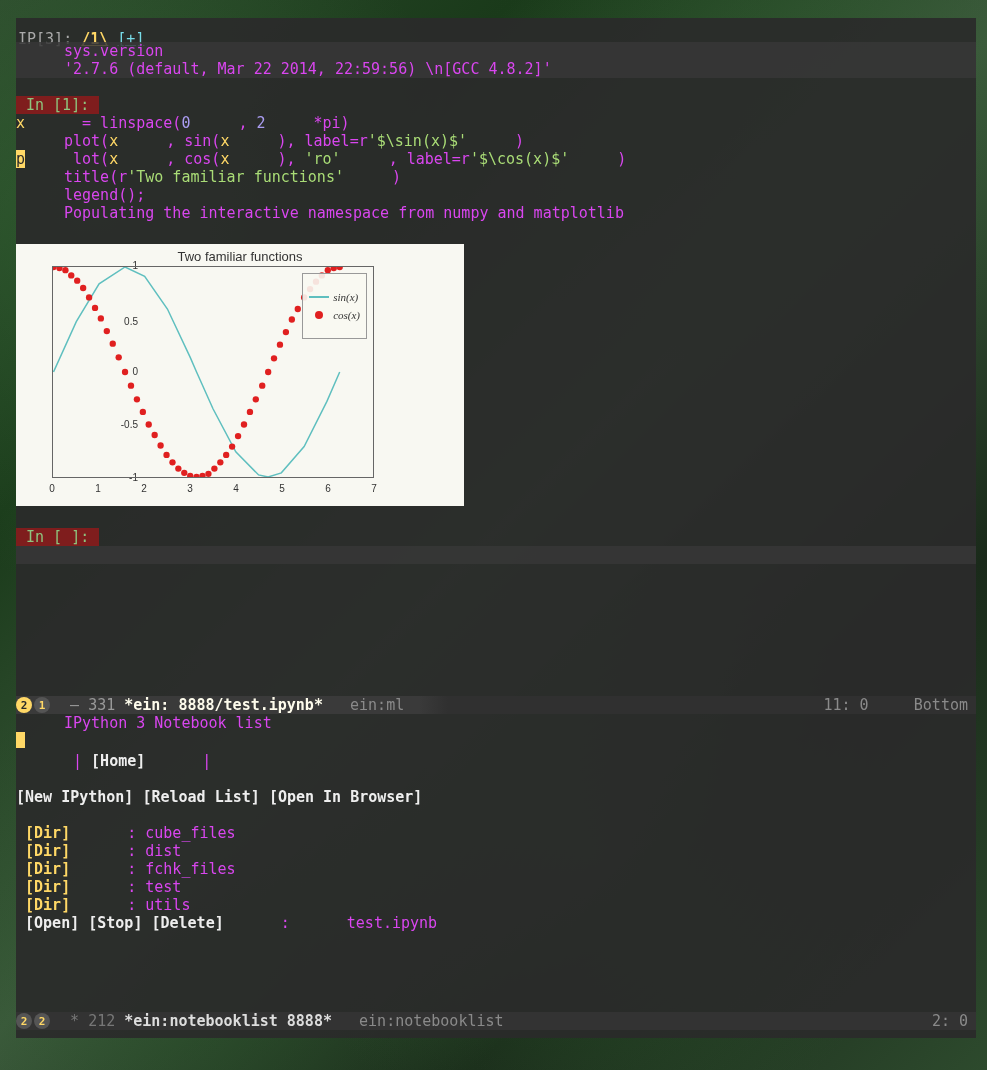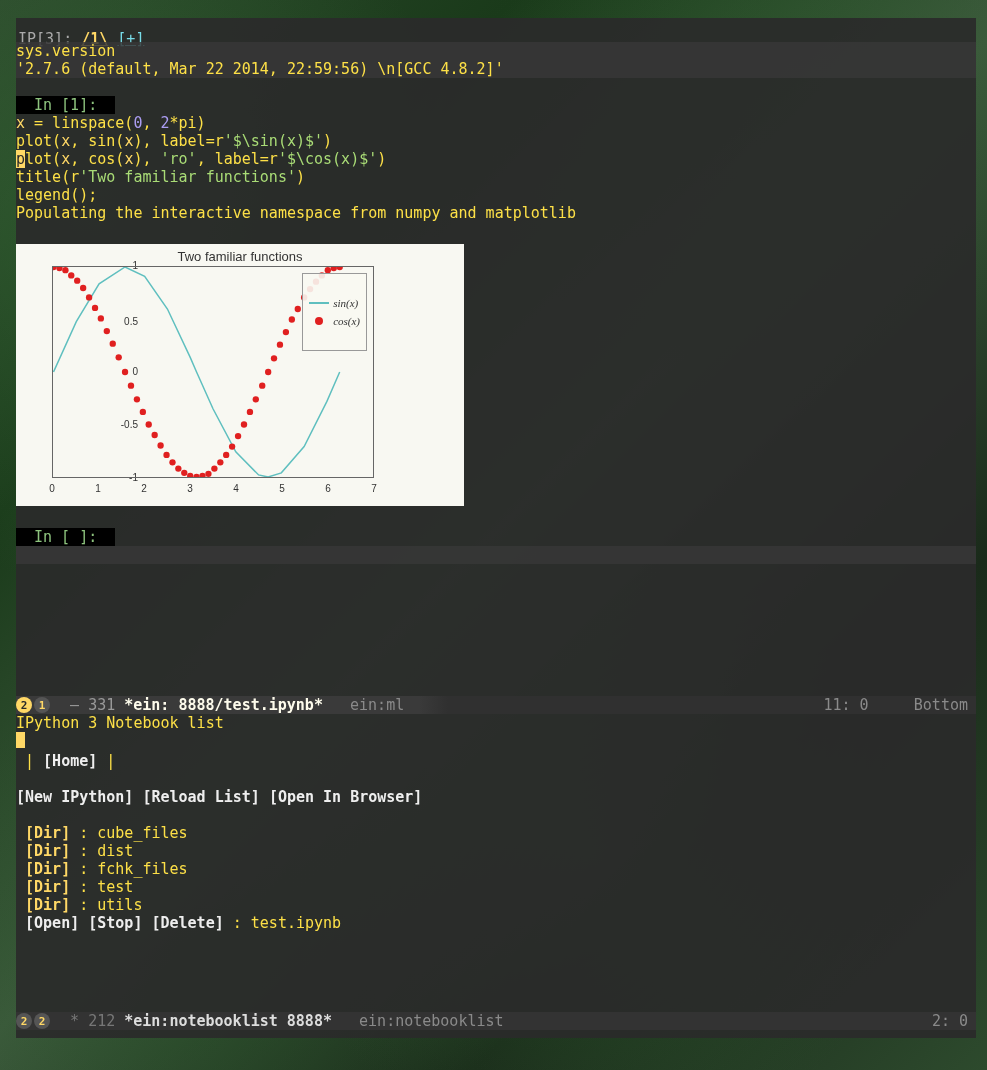--- a/index.html
+++ b/index.html
@@ -46,23 +46,23 @@
 .tab-active { color: #ffd866; text-decoration: underline; font-weight: bold;}
 .tab-new { color: #78dce8; text-decoration: underline; }
 .pane { color: #d0d0d0; line-height: 18px; }
 .top-pane { height: 654px; overflow: hidden; }
 .bottom-pane { height: 298px; overflow: hidden; }
 .cell-output-bg {
   background: rgba(55,55,55,0.85);
   display: inline-block;
   width: 100%;
 }
-.prompt-in { background: #000000; color: #8ec47e; padding: 0 18px;}
+.prompt-in { background: #7f1d1d; color: #8ec47e; padding: 0 10px;}
 .code-line { white-space: pre; }
-.c-default { color: #fde047; }
+.c-default { color: #d946ef; padding-left: 48px; }
 .c-var { color: #ffd866; }
 .c-num { color: #ab9df2; }
 .c-str { color: #a9dc76; }
 .cursor-block { background: #ffd866; color:#2a2a2a; }
 .chart-area {
   background: #f8f8f2;
   width: 448px;
   height: 262px;
   margin: 4px 0 4px 0;
   position: relative;
@@ -81,21 +81,21 @@
   width: 322px; height: 212px;
   border: 1px solid #666;
 }
 .ytick { position:absolute; font-size:10px; font-family:sans-serif; color:#333; right: 326px; transform: translateY(-50%); }
 .xtick { position:absolute; font-size:10px; font-family:sans-serif; color:#333; bottom: 8px; transform: translateX(-50%); }
 .legend-box {
   position: absolute;
   right: 6px; top: 6px;
   background: rgba(248,248,242,0.9);
   border: 1px solid #999;
-  padding: 20px 6px;
+  padding: 14px 6px;
   font-family: serif;
   font-size: 11px;
   color:#333;
 }
 .legend-row { display:flex; align-items:center; gap:4px; height:18px;}
 .legend-line { width:20px; height:2px; background:#5fbfbf; }
 .legend-dot { width:8px; height:8px; background:#e02020; border-radius:50%; margin:0 6px; }
 .modeline {
   height: 18px;
   background: linear-gradient(90deg, #3a3a3a 0%, #3a3a3a 42%, #303030 45%, #303030 100%);

